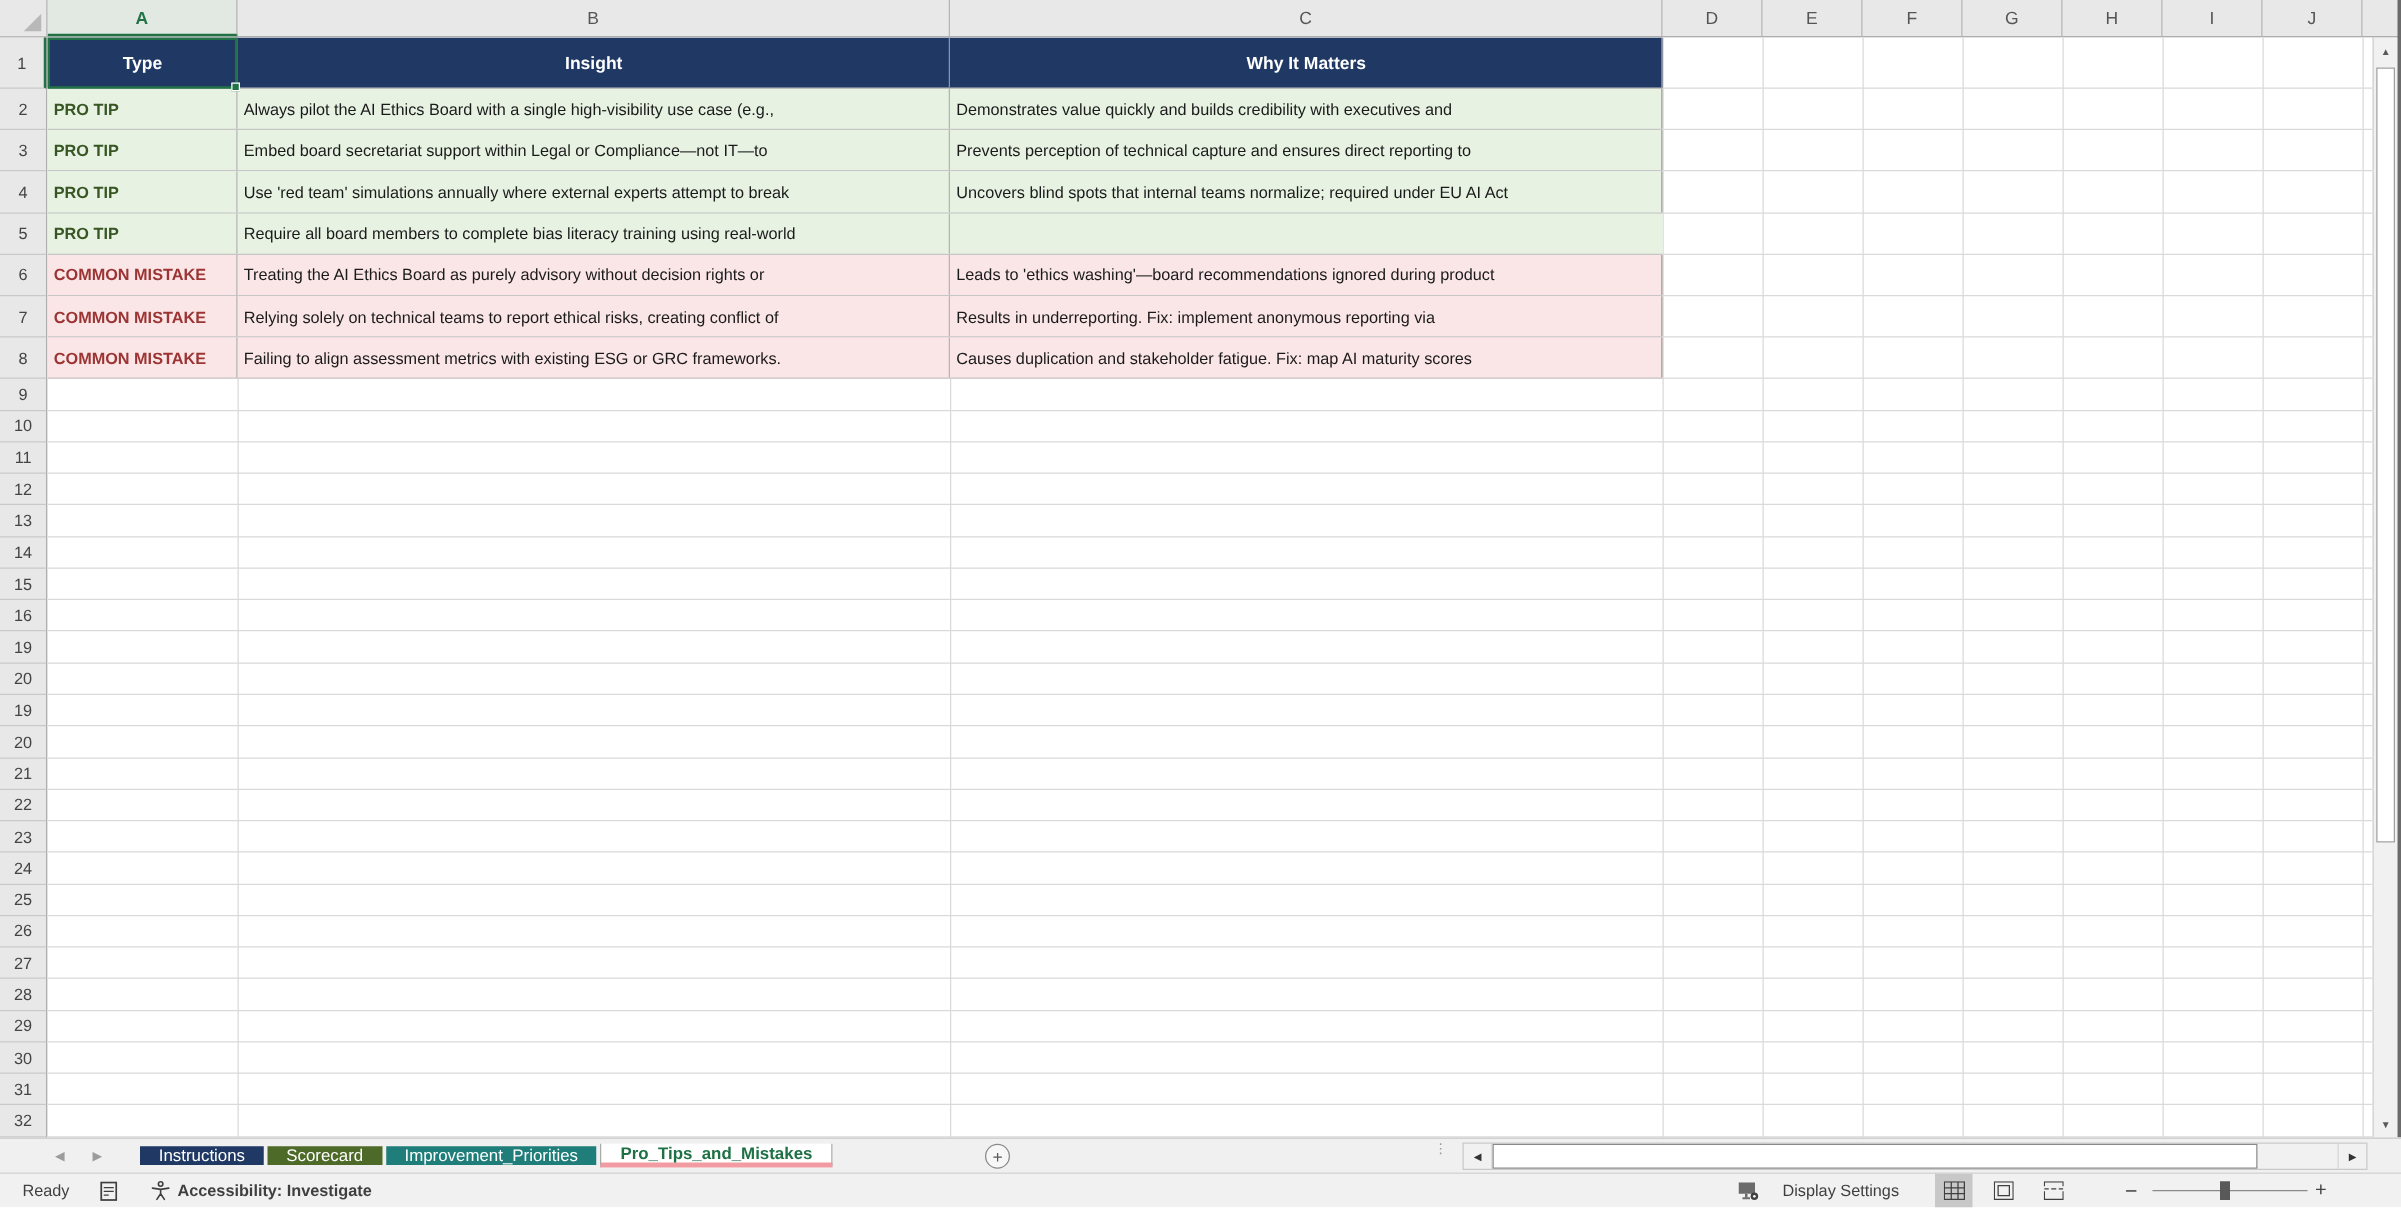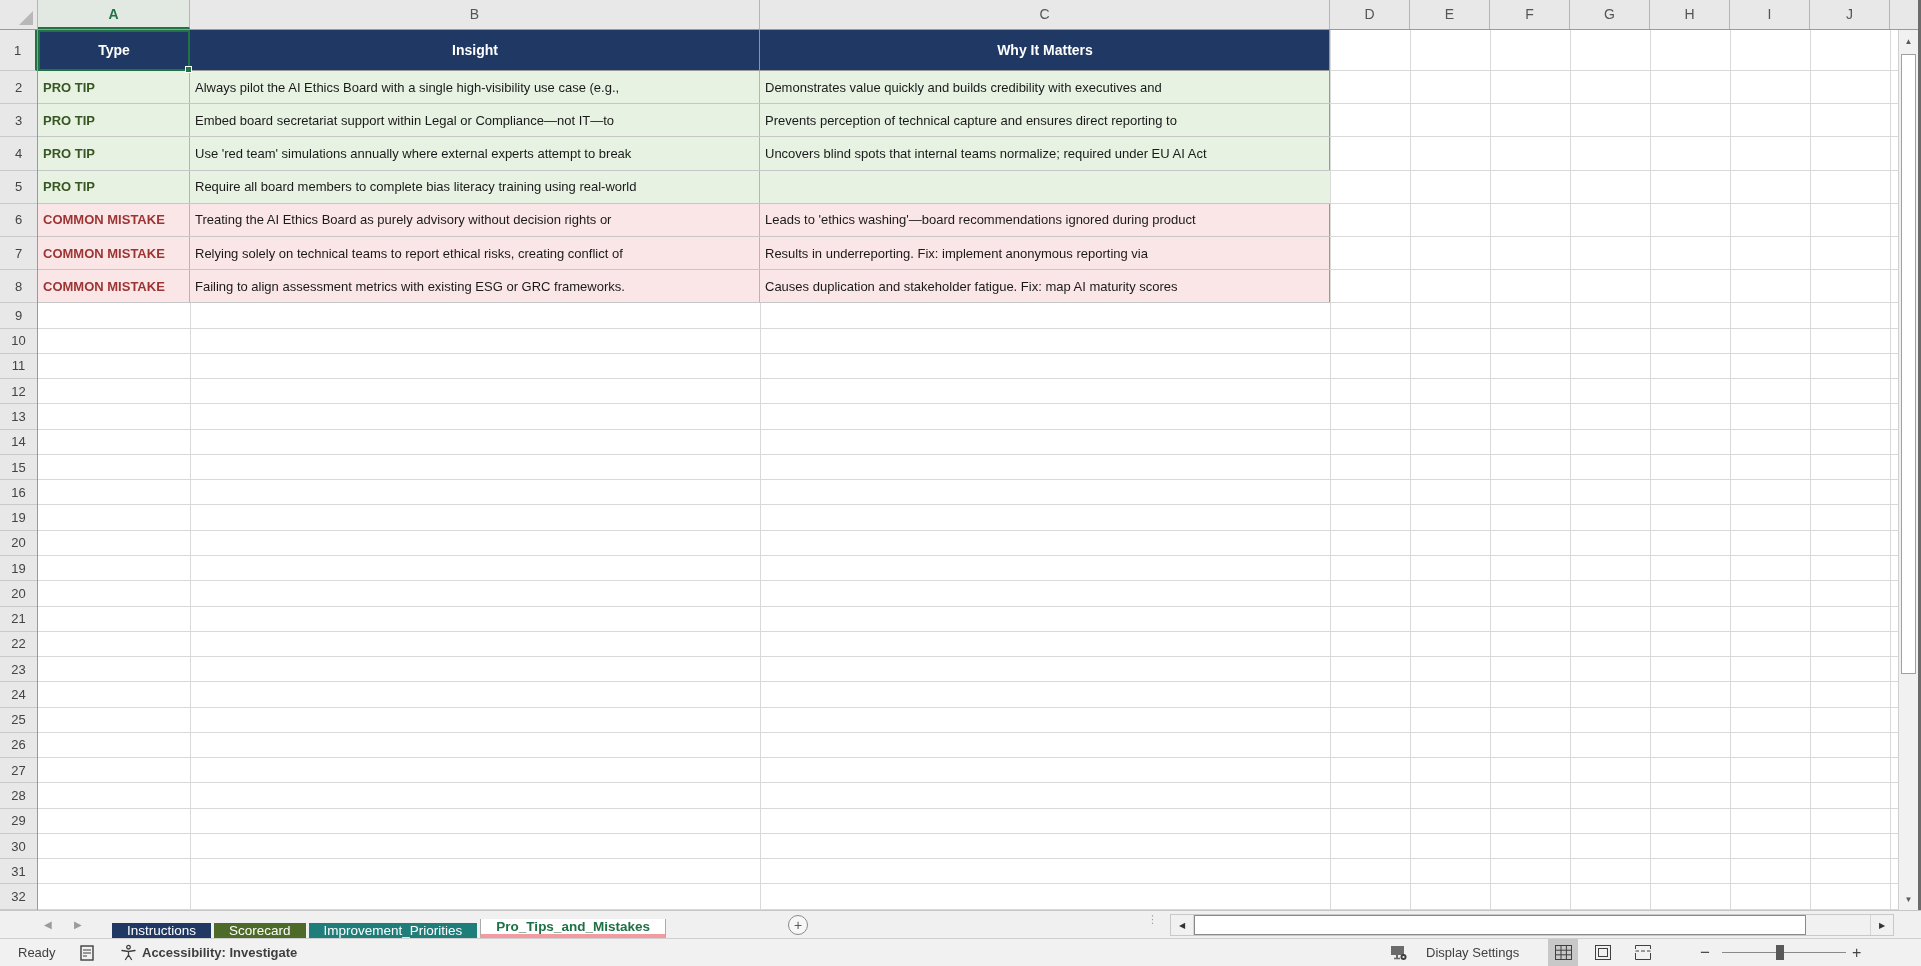--- a/index.html
+++ b/index.html
@@ -88,21 +88,21 @@
   #v-down{bottom:0;}
   #v-thumb{position:absolute;left:2px;top:24px;width:15px;height:620px;background:#fff;border:1px solid #A0A0A0;box-sizing:border-box;}
   #right-edge{position:absolute;top:0;left:1918px;width:3px;height:910px;background:#6B6B6B;}
   
   #tab-bar{
     position:absolute;top:910px;left:0;width:1921px;height:28px;background:#F0F0F0;
     border-top:1px solid #C6C6C6;box-sizing:border-box;
   }
   .tab-nav{position:absolute;top:0;height:100%;display:flex;align-items:center;font-size:10px;color:#9B9B9B;}
   #nav-left{left:44px;} #nav-right{left:74px;}
-  #tabs{position:absolute;left:112px;top:0;height:100%;display:flex;align-items:flex-end;}
+  #tabs{position:absolute;left:112px;top:0;height:100%;display:flex;align-items:center;}
   .tab{
     padding:0 15px;margin-right:3px;display:flex;align-items:center;
     font-size:13.5px;color:#fff;white-space:nowrap;box-sizing:border-box;
   }
   .tab.active{
     background:#fff;color:#1E7145;font-weight:bold;
     border:1px solid #ABABAB;border-top:none;border-bottom:4px solid #F29BA2;
   }
   #add-sheet{
     position:absolute;left:788px;top:4px;width:20px;height:20px;border:1px solid #8A8A8A;

